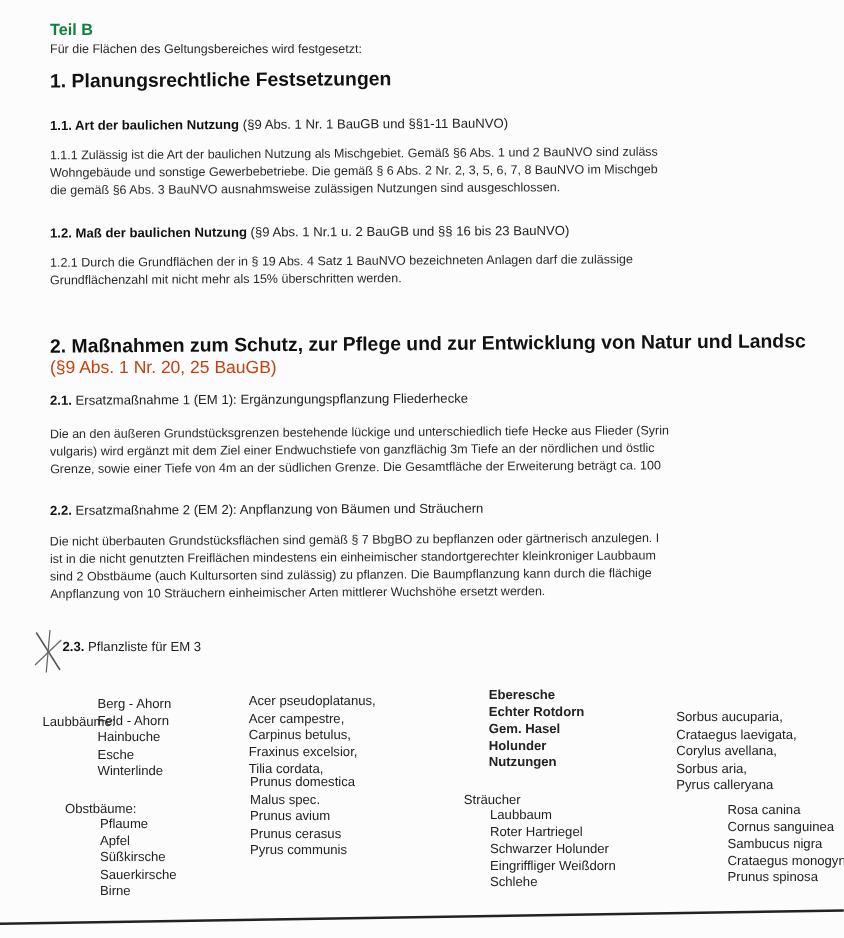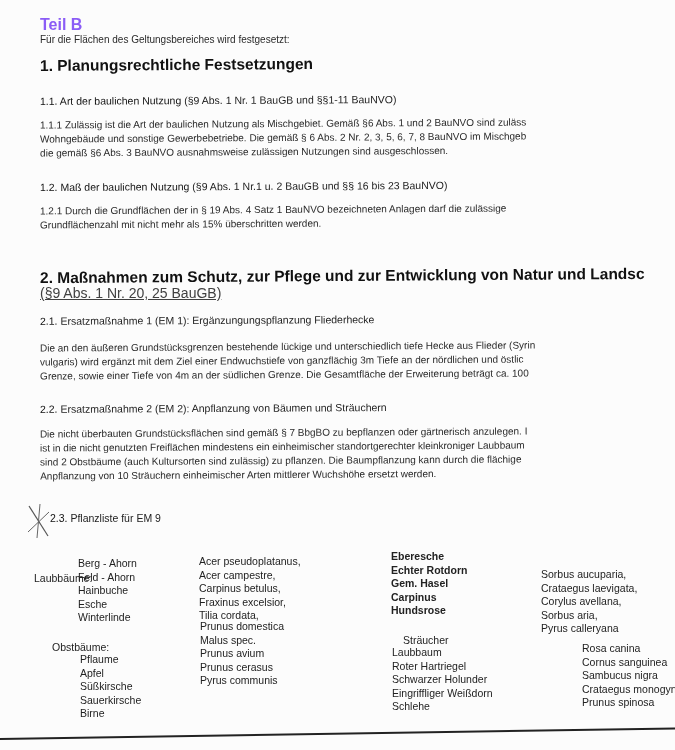--- a/index.html
+++ b/index.html
@@ -2,28 +2,28 @@
 <html><head>
 <meta charset="utf-8">
 <style>
   html, body { margin: 0; padding: 0; }
   body {
     width: 675px; height: 750px; overflow: hidden; position: relative;
     background: #fcfcfc; color: #1a1a1a;
     font-family: "Liberation Sans", "DejaVu Sans", sans-serif;
   }
   .abs { position: absolute; white-space: nowrap; }
-  .title { font-weight: bold; font-size: 16px; color: #8b5cf6; }
+  .title { font-weight: bold; font-size: 13px; color: #15803d; }
   .sub { font-size: 10px; color: #2a2a2a; }
   .h1 { font-weight: bold; font-size: 15.5px; color: #111; }
   .h2 { font-size: 10.5px; color: #222; }
-  .h2 b { font-weight: normal; color: #111; }
+  .h2 b { font-weight: bold; color: #111; }
   .p { font-size: 10px; line-height: 14px; color: #2a2a2a; }
   .p div { white-space: nowrap; }
-  .h1b { font-size: 14px; color: #404040; text-decoration: underline; }
+  .h1b { font-size: 14px; color: #c2410c; }
   .list { font-size: 10.5px; line-height: 13.5px; color: #222; }
   .list div { white-space: nowrap; }
   .rule { position: absolute; height: 1.5px; background: #222; transform-origin: left center; }
 </style>
 </head>
 <body>
 
 <div class="abs title" style="left:40px; top:16px;">Teil B</div>
 <div class="abs sub" style="left:40px; top:34px;">Für die Flächen des Geltungsbereiches wird festgesetzt:</div>
 
@@ -63,21 +63,21 @@
   <div>sind 2 Obstbäume (auch Kultursorten sind zulässig) zu pflanzen. Die Baumpflanzung kann durch die flächige</div>
   <div>Anpflanzung von 10 Sträuchern einheimischer Arten mittlerer Wuchshöhe ersetzt werden.</div>
 </div>
 
 <svg class="abs" style="left:26px; top:503px;" width="26" height="36">
   <path d="M3 3 L22 33" stroke="#555" stroke-width="1.2" fill="none"></path>
   <path d="M14 1 L11 35" stroke="#666" stroke-width="1" fill="none"></path>
   <path d="M2 29 L23 9" stroke="#666" stroke-width="1" fill="none"></path>
 </svg>
 
-<div class="abs h2" style="left:50px; top:512px;"><b>2.3.</b><span> Pflanzliste für EM 9</span></div>
+<div class="abs h2" style="left:50px; top:512px;"><b>2.3.</b><span> Pflanzliste für EM 3</span></div>
 
 <div class="abs list" style="left:34px; top:540px;margin-top:32px;">Laubbäume:</div>
 
 <div class="abs list" style="left:78px; top:557px;">
   <div>Berg - Ahorn</div>
   <div>Feld - Ahorn</div>
   <div>Hainbuche</div>
   <div>Esche</div>
   <div>Winterlinde</div>
 </div>
@@ -86,22 +86,22 @@
   <div>Acer campestre,</div>
   <div>Carpinus betulus,</div>
   <div>Fraxinus excelsior,</div>
   <div>Tilia cordata,</div>
 </div>
 
 <div class="abs list" style="left:391px; top:550px;font-weight:bold;">
   <div>Eberesche</div>
   <div>Echter Rotdorn</div>
   <div>Gem. Hasel</div>
-  <div>Carpinus</div>
-  <div>Hundsrose</div>
+  <div>Holunder</div>
+  <div>Nutzungen</div>
 </div>
 <div class="abs list" style="left:541px; top:568px;">
   <div>Sorbus aucuparia,</div>
   <div>Crataegus laevigata,</div>
   <div>Corylus avellana,</div>
   <div>Sorbus aria,</div>
   <div>Pyrus calleryana</div>
 </div>
 
 <div class="abs list" style="left:52px; top:641px;">Obstbäume:</div>
@@ -113,21 +113,21 @@
   <div>Birne</div>
 </div>
 <div class="abs list" style="left:200px; top:620px;">
   <div>Prunus domestica</div>
   <div>Malus spec.</div>
   <div>Prunus avium</div>
   <div>Prunus cerasus</div>
   <div>Pyrus communis</div>
 </div>
 
-<div class="abs list" style="left:371px; top:634px;margin-left:32px;">Sträucher</div>
+<div class="abs list" style="left:371px; top:634px;">Sträucher</div>
 <div class="abs list" style="left:392px; top:646px;">
   <div>Laubbaum</div>
   <div>Roter Hartriegel</div>
   <div>Schwarzer Holunder</div>
   <div>Eingriffliger Weißdorn</div>
   <div>Schlehe</div>
 </div>
 <div class="abs list" style="left:542px; top:642px;margin-left:40px;">
   <div>Rosa canina</div>
   <div>Cornus sanguinea</div>

